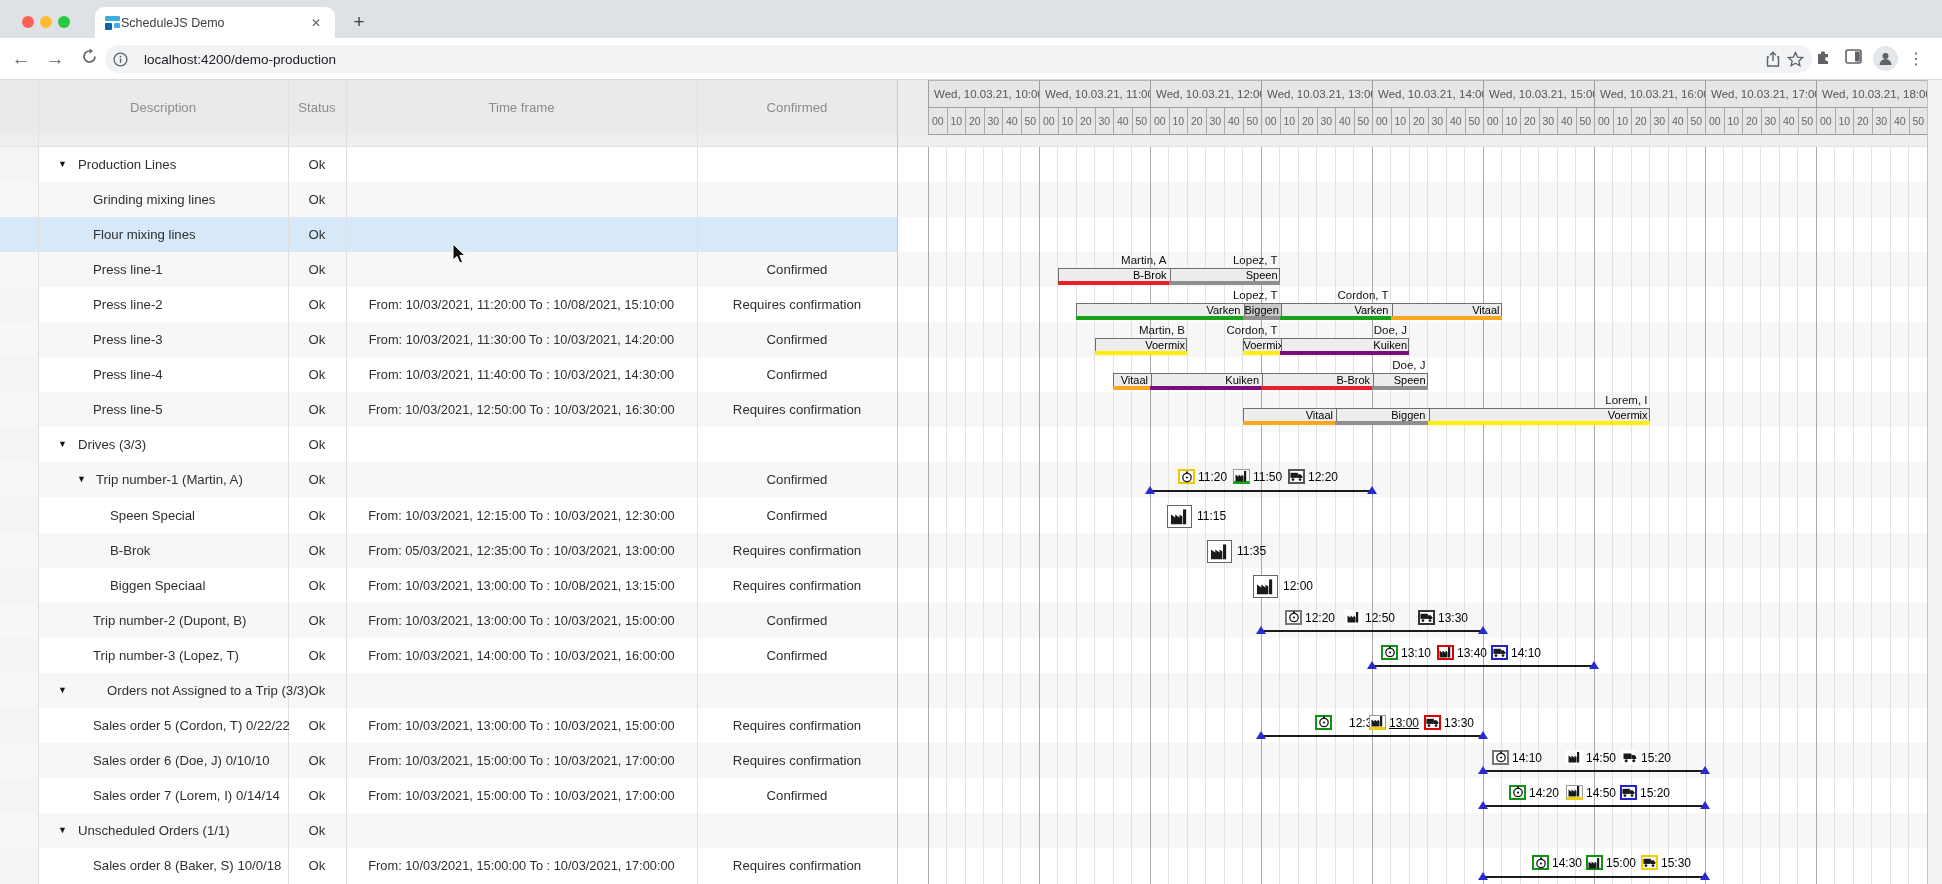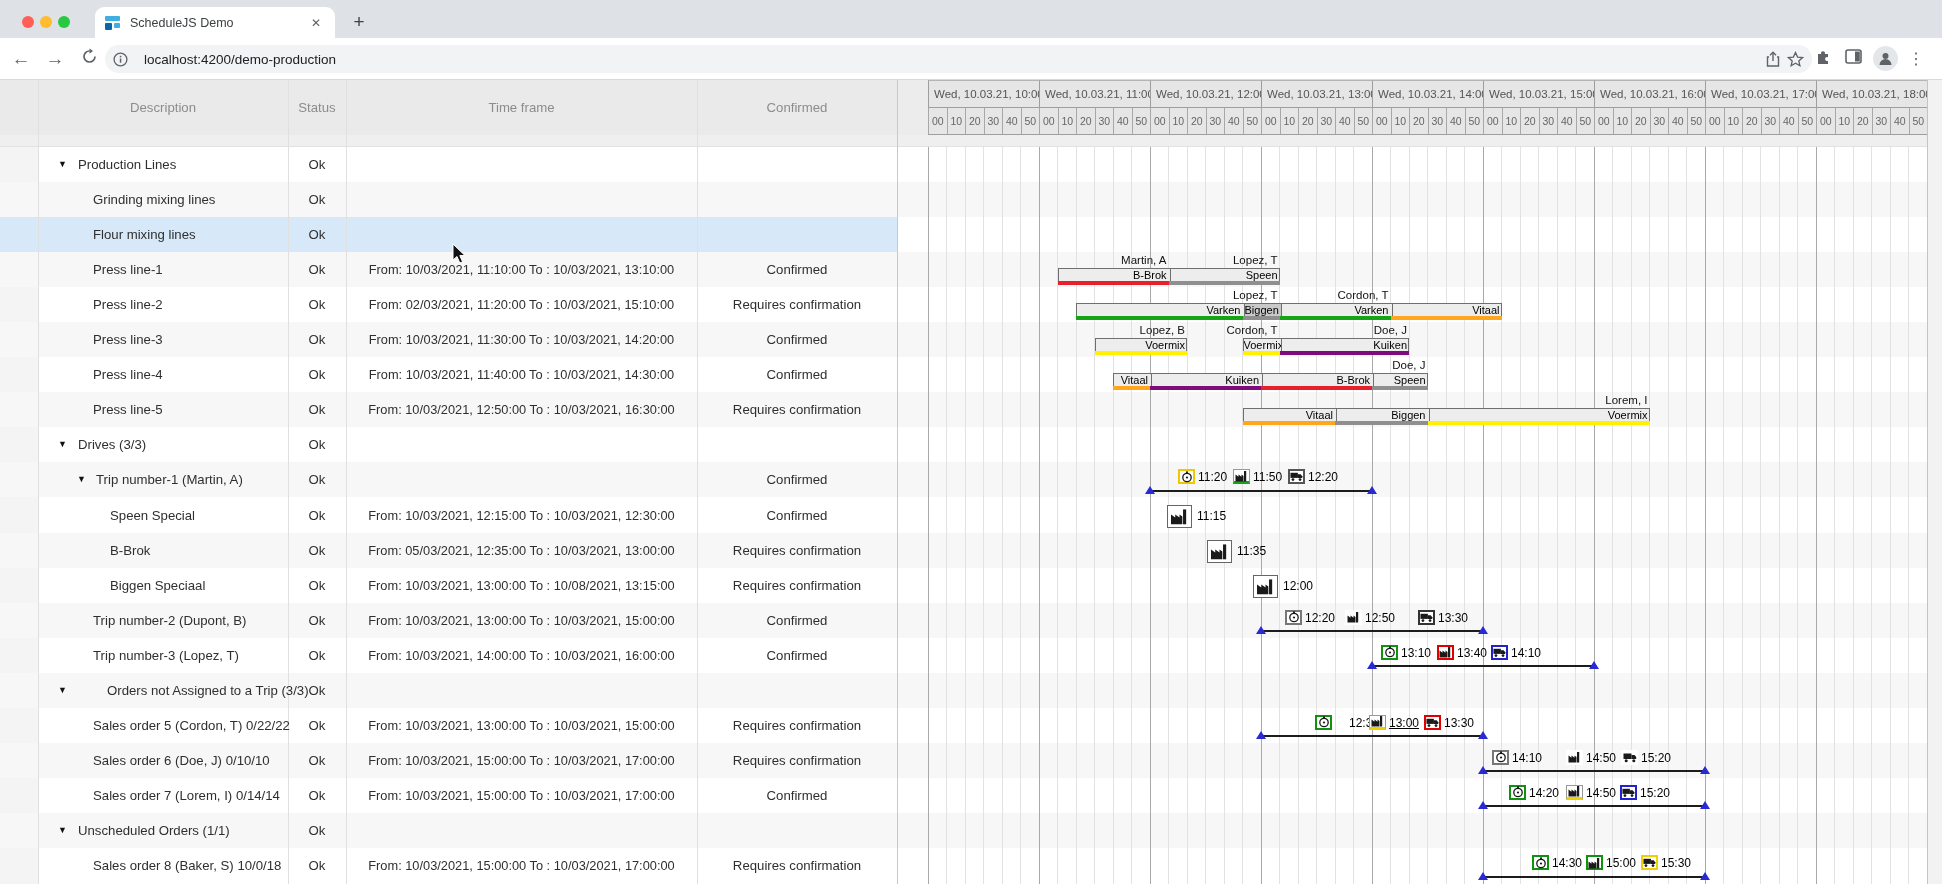--- a/index.html
+++ b/index.html
@@ -6,21 +6,21 @@
   html,body { width:1942px; height:884px; overflow:hidden; }
   body { font-family:"Liberation Sans", sans-serif; background:#fff; }
   .window { position:relative; width:1942px; height:884px; background:#fff; }
   .abs { position:absolute; }
 
   
   .tabbar { position:absolute; left:0; top:0; width:1942px; height:38px; background:#dee1e6; }
   .tl { position:absolute; top:16px; width:12px; height:12px; border-radius:50%; }
   .tab { position:absolute; left:95px; top:7px; width:240px; height:31px; background:#fff;
          border-radius:9px 9px 0 0; display:flex; align-items:center; padding:0 10px; }
-  .tab-title { font-size:12.5px; color:#3c4043; margin-left:9px; flex:1; white-space:nowrap; overflow:hidden; }
+  .tab-title { font-size:12.5px; color:#3c4043; flex:1; white-space:nowrap; overflow:hidden; }
   .tab-close { color:#5f6368; font-size:12px; cursor:default; padding:2px 4px; }
   .newtab { position:absolute; left:346px; top:9px; width:26px; height:26px; color:#444;
             font-size:19px; text-align:center; line-height:25px; }
   .favicon { position:relative; width:16px; height:16px; flex:0 0 16px; }
   .favicon div { position:absolute; }
   .toolbar { position:absolute; left:0; top:38px; width:1942px; height:42px; background:#fff;
              border-bottom:1px solid #d8dadd; }
   .navic { position:absolute; top:8px; width:26px; height:26px; color:#5f6368; font-size:19px;
            text-align:center; line-height:25px; }
   .omnibox { position:absolute; left:105px; top:7px; width:1707px; height:28px; background:#f1f3f4;
@@ -242,34 +242,33 @@
       <div class="cellc" style="left: 288px; width: 58px; top: 67px; height: 35.05px; line-height: 35.05px;">Ok</div>
       <div style="position: absolute; left: 0px; top: 102.05px; width: 897px; height: 35.05px;"></div>
       <div class="row-label" style="left: 93px; top: 102.05px; height: 35.05px; line-height: 35.05px;">Grinding mixing lines</div>
       <div class="cellc" style="left: 288px; width: 58px; top: 102.05px; height: 35.05px; line-height: 35.05px;">Ok</div>
       <div style="position: absolute; left: 0px; top: 137.1px; width: 897px; height: 35.05px;"></div>
       <div class="row-label" style="left: 93px; top: 137.1px; height: 35.05px; line-height: 35.05px;">Flour mixing lines</div>
       <div class="cellc" style="left: 288px; width: 58px; top: 137.1px; height: 35.05px; line-height: 35.05px;">Ok</div>
       <div style="position: absolute; left: 0px; top: 172.15px; width: 897px; height: 35.05px;"></div>
       <div class="row-label" style="left: 93px; top: 172.15px; height: 35.05px; line-height: 35.05px;">Press line-1</div>
       <div class="cellc" style="left: 288px; width: 58px; top: 172.15px; height: 35.05px; line-height: 35.05px;">Ok</div>
-      <div class="cellc" style="left: 346px; width: 351px; font-size: 12.8px; top: 172.15px; height: 35.05px; line-height: 35.05px;">From: 10/03/2021, 11:10:00 To : 10/03/2021, 13:10:00</div>
       <div class="cellc" style="left: 697px; width: 200px; top: 172.15px; height: 35.05px; line-height: 35.05px;">Confirmed</div>
       <div class="bar" style="left: 1057.5px; top: 187.65px; width: 222px;">
         <div class="bar-seg" style="left: 0px; width: 111px;">B-Brok</div>
         <div class="bar-seg" style="left: 111px; width: 111px; border-left: 1px solid rgb(111, 111, 111);">Speen</div>
       </div>
       <div class="bar-stripe" style="left: 1057.5px; top: 200.65px; width: 111px; background: rgb(232, 32, 42);"></div>
       <div class="bar-stripe" style="left: 1168.5px; top: 200.65px; width: 111px; background: rgb(143, 143, 143);"></div>
       <div class="top-label" style="left: 1036.5px; top: 174.15px;">Martin, A</div>
       <div class="top-label" style="left: 1147.5px; top: 174.15px;">Lopez, T</div>
       <div style="position: absolute; left: 0px; top: 207.2px; width: 897px; height: 35.05px;"></div>
       <div class="row-label" style="left: 93px; top: 207.2px; height: 35.05px; line-height: 35.05px;">Press line-2</div>
       <div class="cellc" style="left: 288px; width: 58px; top: 207.2px; height: 35.05px; line-height: 35.05px;">Ok</div>
-      <div class="cellc" style="left: 346px; width: 351px; font-size: 12.8px; top: 207.2px; height: 35.05px; line-height: 35.05px;">From: 02/03/2021, 11:20:00 To : 10/03/2021, 15:10:00</div>
+      <div class="cellc" style="left: 346px; width: 351px; font-size: 12.8px; top: 207.2px; height: 35.05px; line-height: 35.05px;">From: 10/03/2021, 11:20:00 To : 10/08/2021, 15:10:00</div>
       <div class="cellc" style="left: 697px; width: 200px; top: 207.2px; height: 35.05px; line-height: 35.05px;">Requires confirmation</div>
       <div class="bar" style="left: 1076px; top: 222.7px; width: 425.5px;">
         <div class="bar-seg" style="left: 0px; width: 166.5px;">Varken</div>
         <div class="bar-seg" style="left: 166.5px; width: 37px; border-left: 1px solid rgb(111, 111, 111); background: rgb(201, 201, 201);">Biggen</div>
         <div class="bar-seg" style="left: 203.5px; width: 111px; border-left: 1px solid rgb(111, 111, 111);">Varken</div>
         <div class="bar-seg" style="left: 314.5px; width: 111px; border-left: 1px solid rgb(111, 111, 111);">Vitaal</div>
       </div>
       <div class="bar-stripe" style="left: 1076px; top: 235.7px; width: 166.5px; background: rgb(22, 163, 22);"></div>
       <div class="bar-stripe" style="left: 1242.5px; top: 235.7px; width: 37px; background: rgb(143, 143, 143);"></div>
       <div class="bar-stripe" style="left: 1279.5px; top: 235.7px; width: 111px; background: rgb(22, 163, 22);"></div>
@@ -284,21 +283,21 @@
       <div class="bar" style="left: 1094.5px; top: 257.75px; width: 92.5px;">
         <div class="bar-seg" style="left: 0px; width: 92.5px;">Voermix</div>
       </div>
       <div class="bar-stripe" style="left: 1094.5px; top: 270.75px; width: 92.5px; background: rgb(255, 241, 0);"></div>
       <div class="bar" style="left: 1242.5px; top: 257.75px; width: 166.5px;">
         <div class="bar-seg" style="left: 0px; width: 37px;">Voermix</div>
         <div class="bar-seg" style="left: 37px; width: 129.5px; border-left: 1px solid rgb(111, 111, 111);">Kuiken</div>
       </div>
       <div class="bar-stripe" style="left: 1242.5px; top: 270.75px; width: 37px; background: rgb(255, 241, 0);"></div>
       <div class="bar-stripe" style="left: 1279.5px; top: 270.75px; width: 129.5px; background: rgb(125, 12, 125);"></div>
-      <div class="top-label" style="left: 1055px; top: 244.25px;">Lopez, B</div>
+      <div class="top-label" style="left: 1055px; top: 244.25px;">Martin, B</div>
       <div class="top-label" style="left: 1147.5px; top: 244.25px;">Cordon, T</div>
       <div class="top-label" style="left: 1277px; top: 244.25px;">Doe, J</div>
       <div style="position: absolute; left: 0px; top: 277.3px; width: 897px; height: 35.05px;"></div>
       <div class="row-label" style="left: 93px; top: 277.3px; height: 35.05px; line-height: 35.05px;">Press line-4</div>
       <div class="cellc" style="left: 288px; width: 58px; top: 277.3px; height: 35.05px; line-height: 35.05px;">Ok</div>
       <div class="cellc" style="left: 346px; width: 351px; font-size: 12.8px; top: 277.3px; height: 35.05px; line-height: 35.05px;">From: 10/03/2021, 11:40:00 To : 10/03/2021, 14:30:00</div>
       <div class="cellc" style="left: 697px; width: 200px; top: 277.3px; height: 35.05px; line-height: 35.05px;">Confirmed</div>
       <div class="bar" style="left: 1113px; top: 292.8px; width: 314.5px;">
         <div class="bar-seg" style="left: 0px; width: 37px;">Vitaal</div>
         <div class="bar-seg" style="left: 37px; width: 111px; border-left: 1px solid rgb(111, 111, 111);">Kuiken</div>

